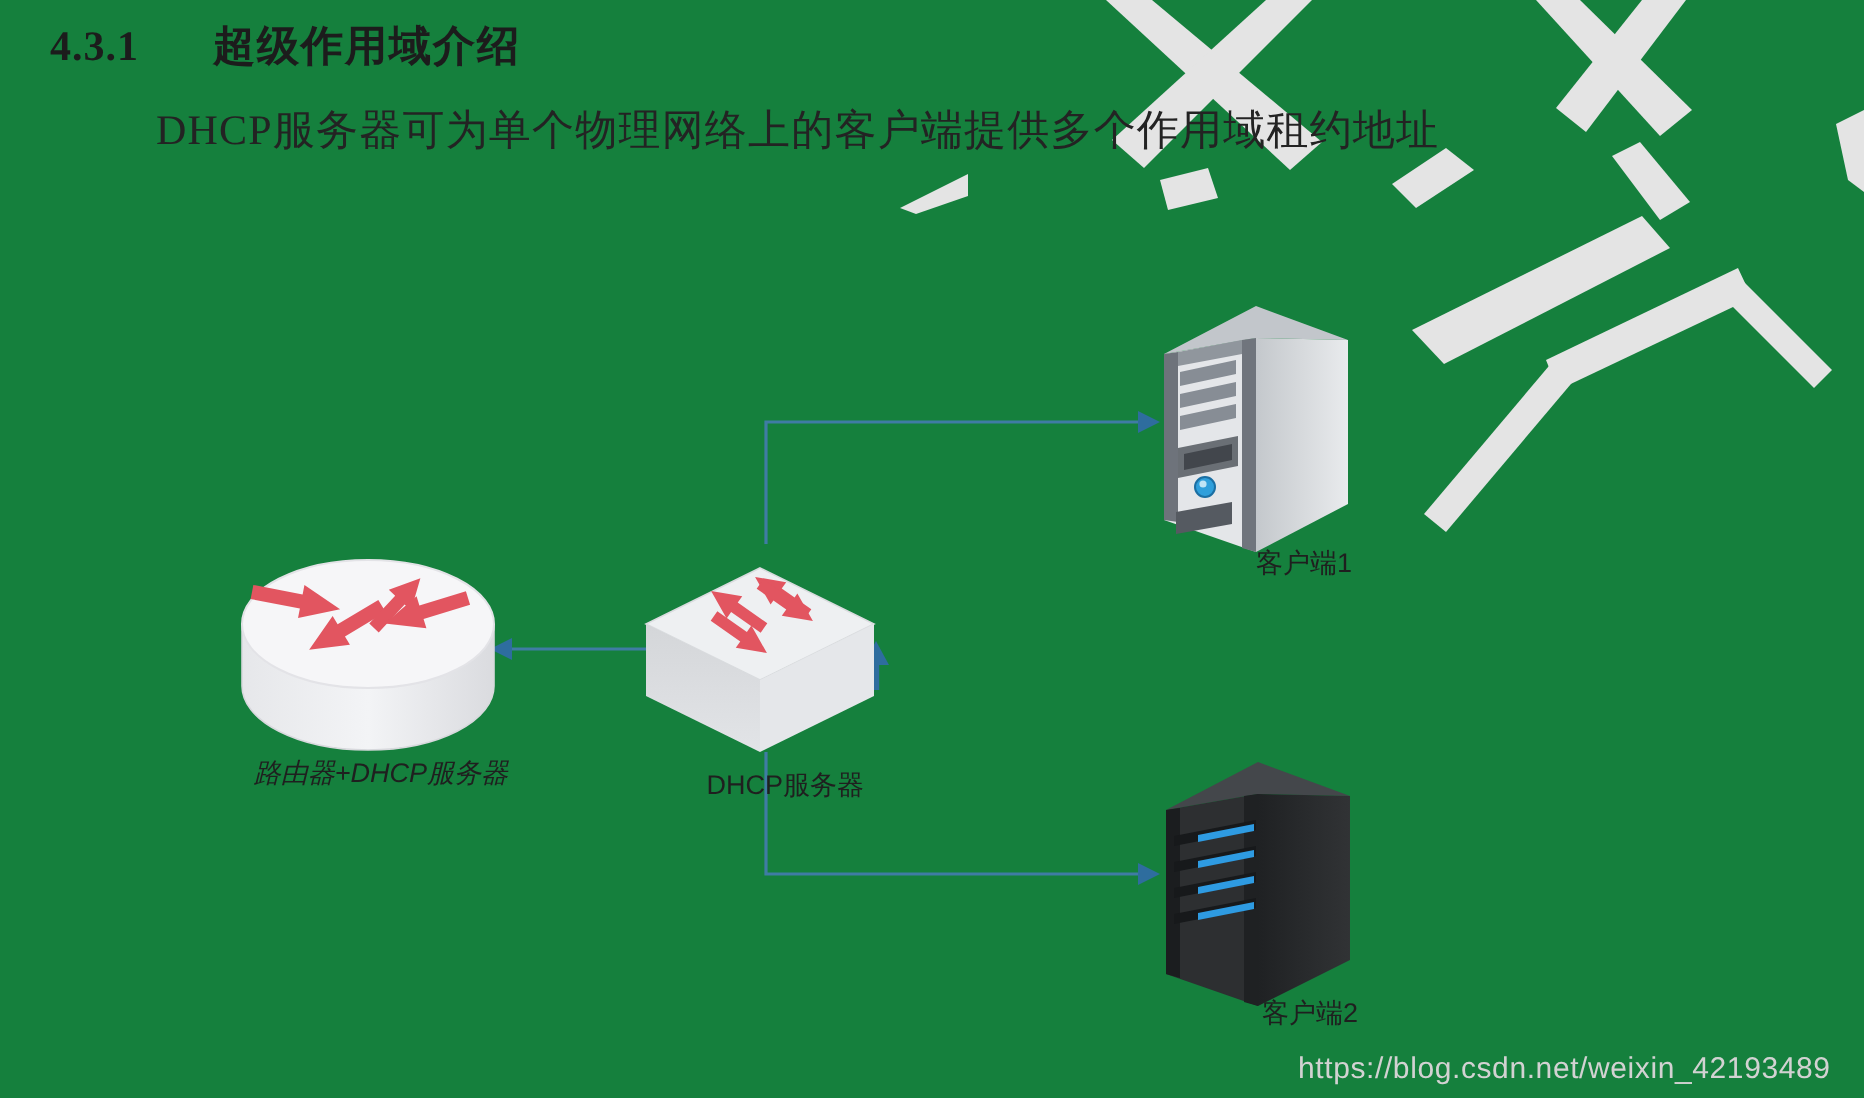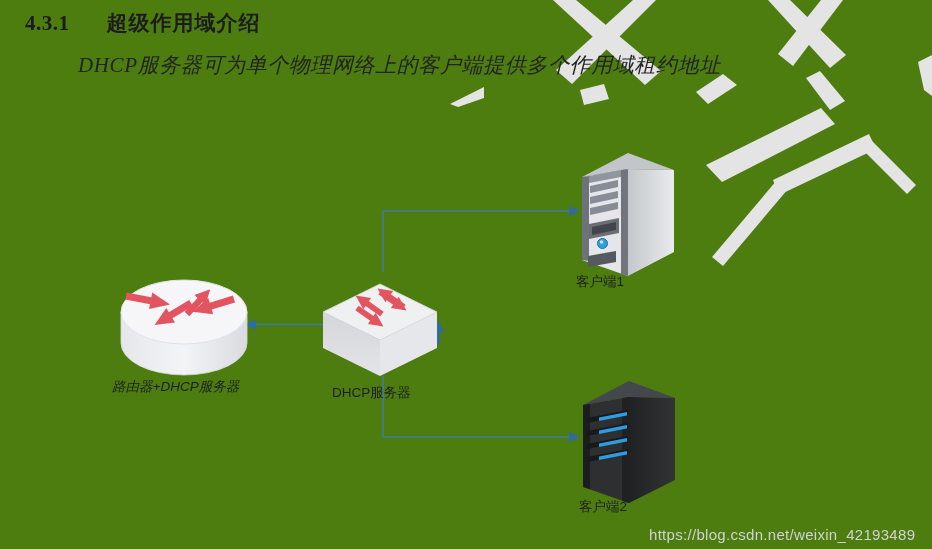--- a/index.html
+++ b/index.html
@@ -1,44 +1,44 @@
 <!DOCTYPE html>
 <html><head>
 <meta charset="utf-8">
 <style>
   html,body{margin:0;padding:0;background:#fff;}
   .page{
     position:relative;
     width:932px;height:549px;
-    background:#4d7c0f;
+    background:#15803d;
     overflow:hidden;
     font-family:"Liberation Serif","DejaVu Serif",serif;
   }
   .layer{position:absolute;left:0;top:0;}
   svg{display:block;}
   .wm{z-index:0;}
   .diagram-layer{z-index:1;}
   .txt{position:absolute;z-index:2;color:#1c1c1c;}
   .section-heading{
     left:25px;top:9px;
     font-size:21px;font-weight:bold;
     white-space:nowrap;letter-spacing:0.5px;
   }
   .section-heading .num{display:inline-block;}
   .section-heading .ttl{margin-left:37px;letter-spacing:1px;}
   .body-line{
     left:78px;top:51px;
     font-size:21px;color:#232323;
-    white-space:nowrap;letter-spacing:0.6px;font-style:italic;
+    white-space:nowrap;letter-spacing:0.6px;
   }
   .dev-label{
     position:absolute;z-index:3;
     font-family:"Liberation Sans","DejaVu Sans",sans-serif;
     font-size:13.5px;color:#1f1f1f;
-    text-align:left;white-space:nowrap;
+    text-align:right;white-space:nowrap;
   }
   .lbl-router{left:112px;top:378px;width:142px;font-style:italic;}
   .lbl-switch{left:332px;top:384px;width:100px;}
   .lbl-client1{left:576px;top:273px;width:100px;}
   .lbl-client2{left:579px;top:498px;width:100px;}
   .url-wm{
     left:649px;top:516px;
     font-family:"Liberation Sans","DejaVu Sans",sans-serif;
     font-size:15px;color:#d2d2d2;letter-spacing:0.3px;
     z-index:2;white-space:nowrap;margin-top:10px;

